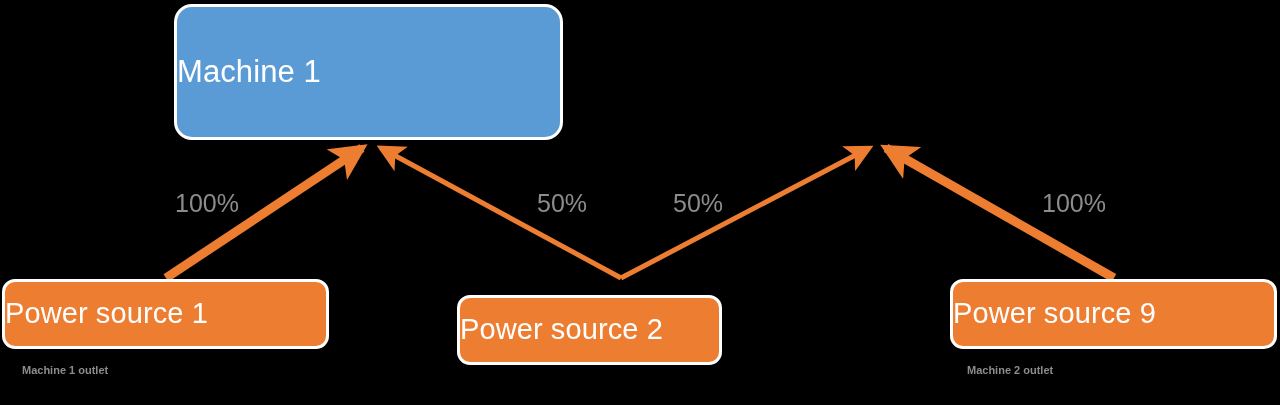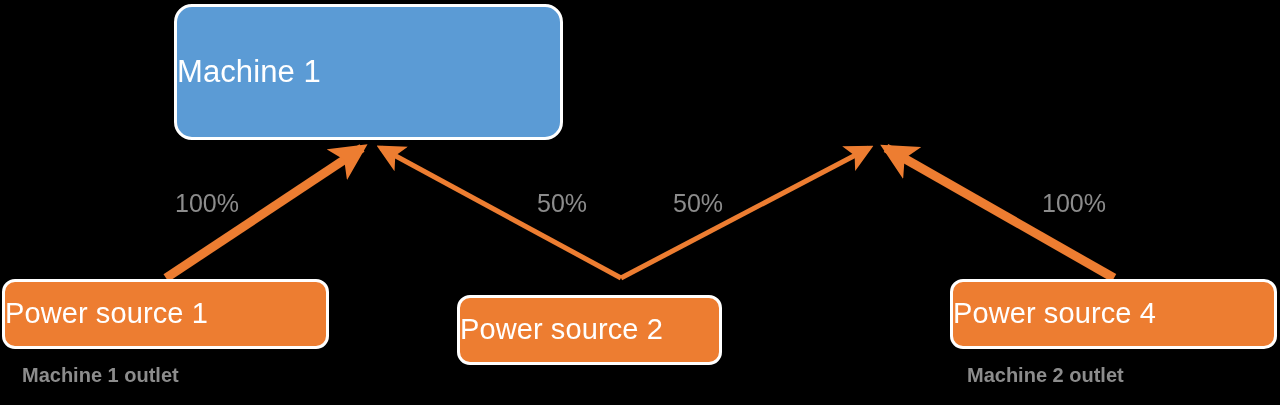--- a/index.html
+++ b/index.html
@@ -73,21 +73,21 @@
   }
   .label-p1 { left: 175px; top: 189px; }
   .label-p2 { left: 537px; top: 189px; }
   .label-p3 { left: 673px; top: 189px; }
   .label-p4 { left: 1042px; top: 189px; }
 
   
   .caption {
     position: absolute;
     color: #8C8C8C;
-    font-size: 20px;
+    font-size: 11px;
     font-weight: bold;
     white-space: nowrap;
   }
   .caption-1 { left: 22px;  top: 364px; }
   .caption-2 { left: 471px; top: 364px; }
   .caption-3 { left: 967px; top: 364px; }
 </style>
 </head>
 <body>
 
@@ -116,21 +116,21 @@
     <span>Machine 1</span>
   </div>
 
   <div class="node source source-1">
     <span>Power source 1</span>
   </div>
   <div class="node source source-2">
     <span>Power source 2</span>
   </div>
   <div class="node source source-3">
-    <span>Power source 4</span>
+    <span>Power source 9</span>
   </div>
 
   <div class="edge-label label-p1">100%</div>
   <div class="edge-label label-p2">50%</div>
   <div class="edge-label label-p3">50%</div>
   <div class="edge-label label-p4">100%</div>
 
   <div class="caption caption-1">Machine 1 outlet</div>
   <div class="caption caption-3">Machine 2 outlet</div>
 

